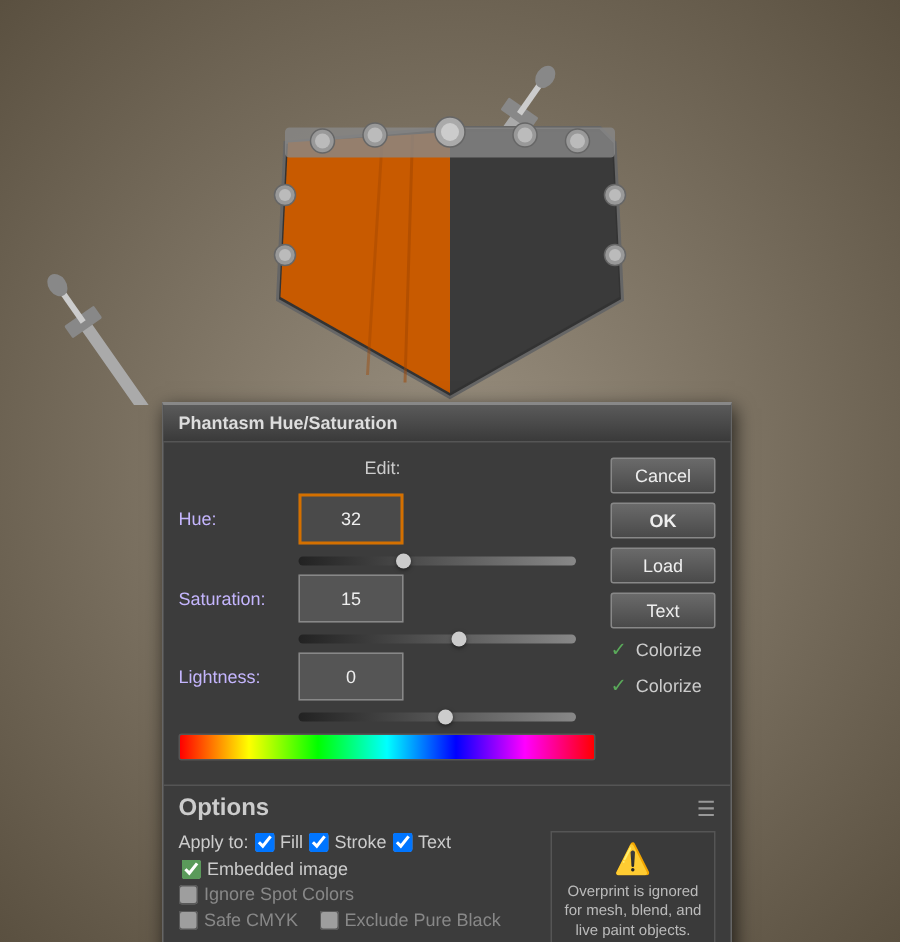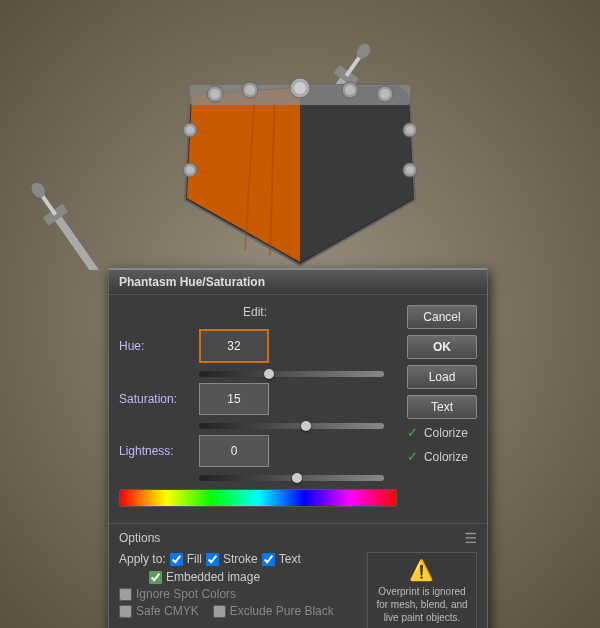--- a/index.html
+++ b/index.html
@@ -210,22 +210,22 @@
 
     .options-header {
       display: flex;
       justify-content: space-between;
       align-items: center;
       margin-bottom: 6px;
     }
 
     .options-title {
       color: #ccc;
-      font-size: 12px;
-      font-weight: normal;
+      font-size: 16px;
+      font-weight: bold;
     }
 
     .options-icon {
       color: #999;
       font-size: 14px;
     }
 
     .options-body {
       display: flex;
       gap: 10px;
@@ -422,21 +422,21 @@
         <div class="apply-row">
           <span>Apply to:</span>
           <input type="checkbox" checked="" style="">
           <span>Fill</span>
           <input type="checkbox" checked="" style="">
           <span>Stroke</span>
           <input type="checkbox" checked="" style="">
           <span>Text</span>
         </div>
 
-        <div class="check-row" style="margin-left:30px;">
+        <div class="check-row" style="margin-left:2px;">
           <input type="checkbox" checked="" style="">
           <span>Embedded image</span>
         </div>
 
         <div class="check-row">
           <input type="checkbox" class="dim-cb" style="">
           <span style="color:#888;">Ignore Spot Colors</span>
         </div>
 
         <div class="check-row">

